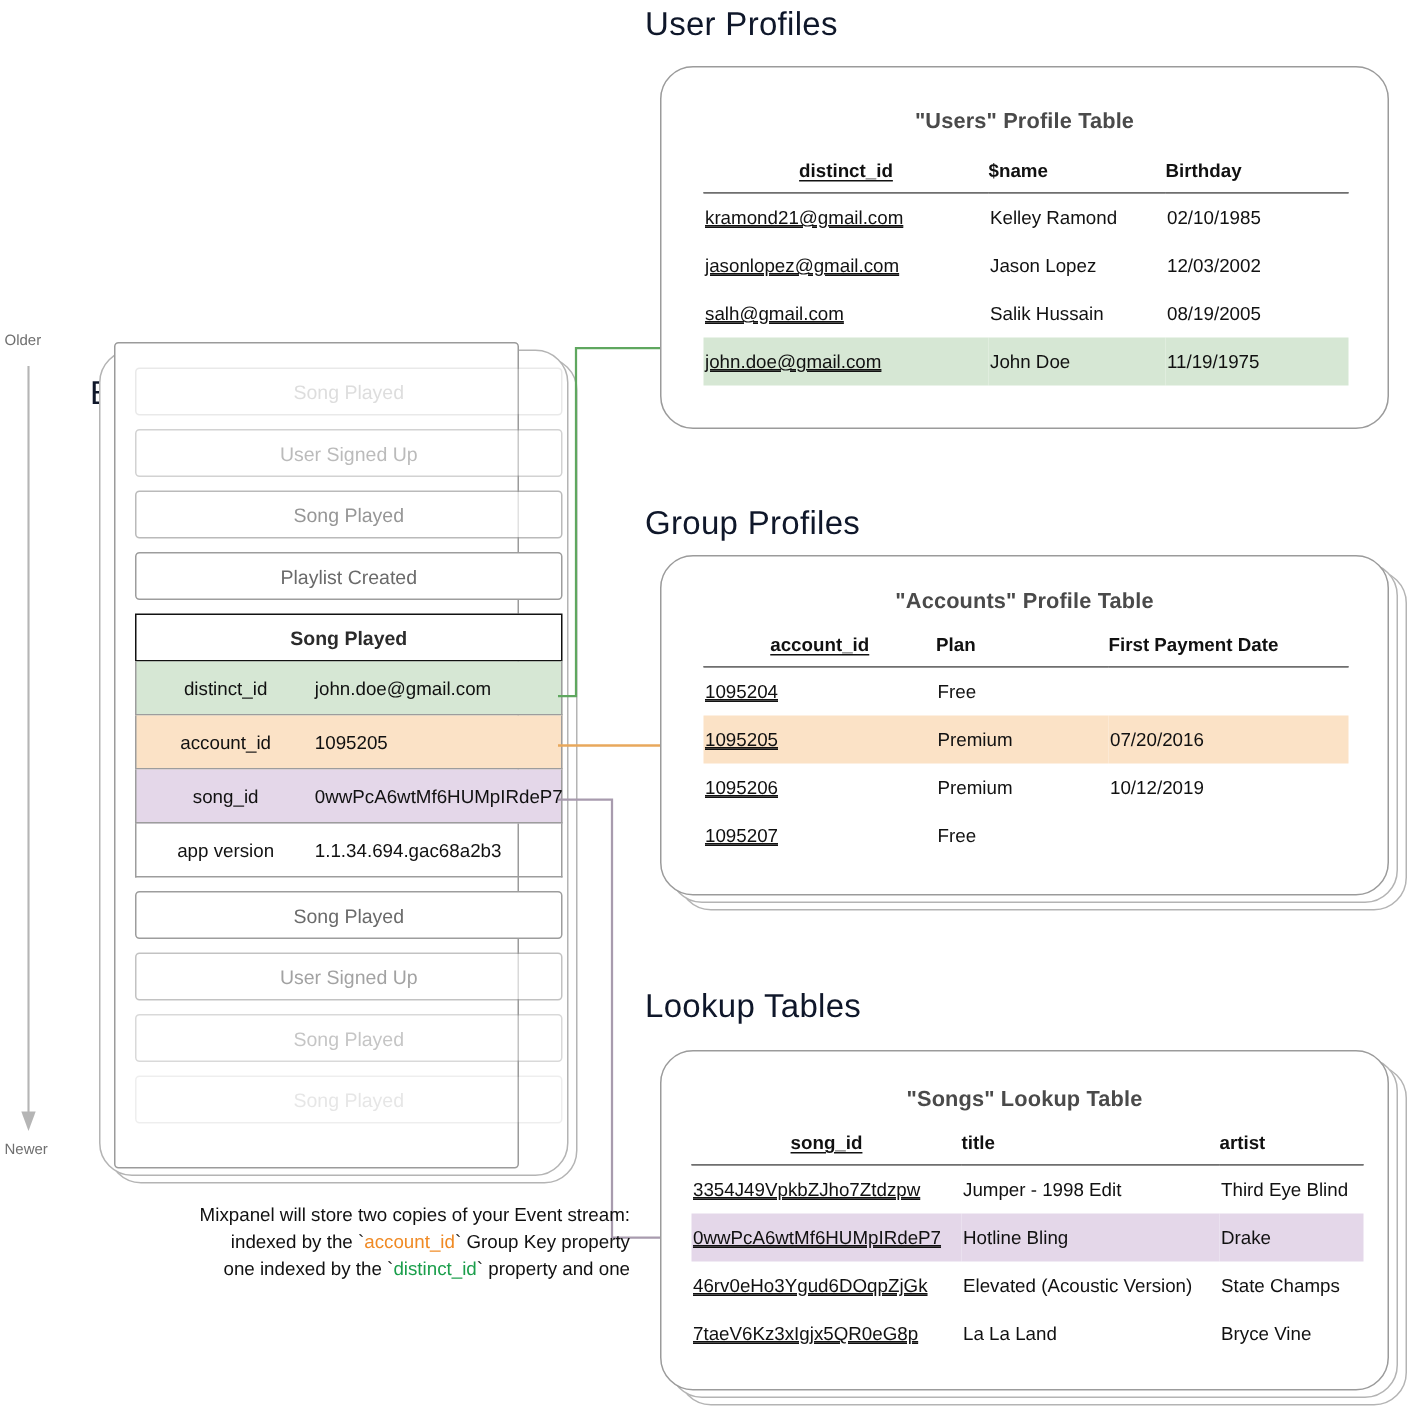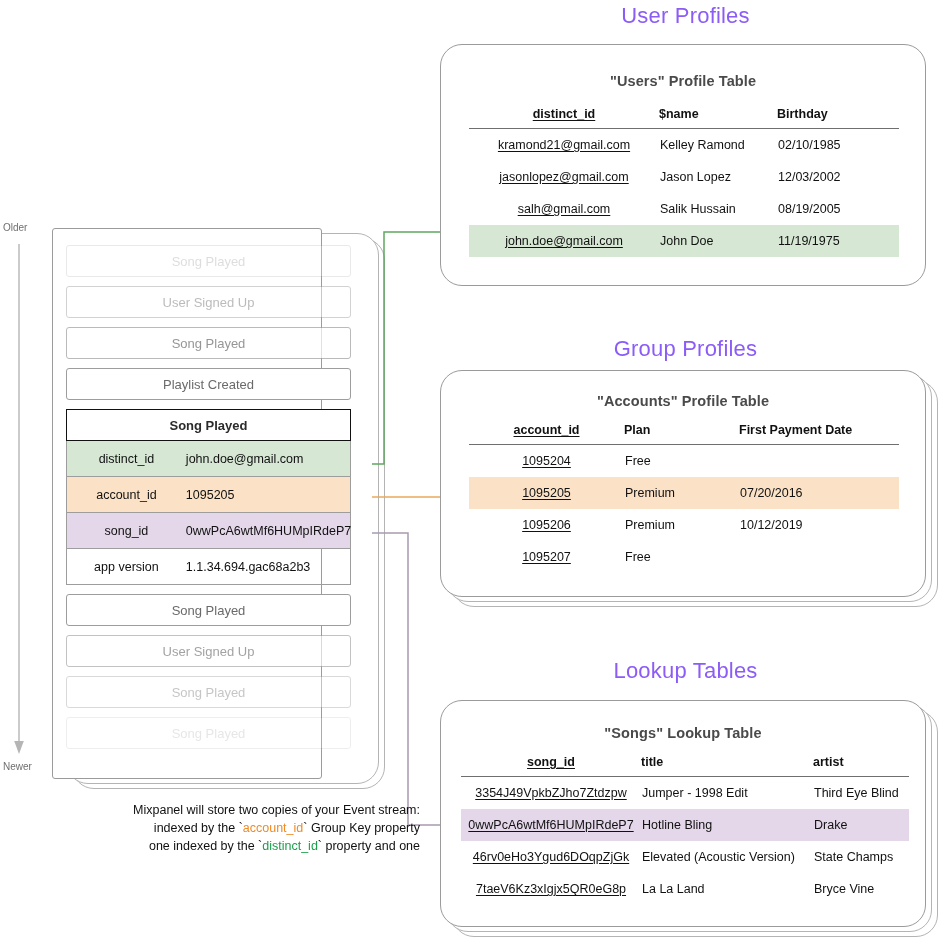--- a/index.html
+++ b/index.html
@@ -5,21 +5,21 @@
   html,body{margin:0;padding:0;background:#ffffff;}
   body{
     width:941px;height:951px;position:relative;overflow:hidden;
     font-family:"Liberation Sans","DejaVu Sans",sans-serif;
     color:#222;
   }
   .abs{position:absolute;}
 
   
   .section-title{
-    font-size:22px;color:#8b5cf6;text-align:center;
+    font-size:22px;color:#0f172a;
     font-weight:400;letter-spacing:.2px;white-space:nowrap;
   }
 
   
   .card{
     background:#ffffff;border:1.6px solid #9b9b9b;border-radius:22px;
     box-sizing:border-box;
   }
   .card-ghost{
     background:#ffffff;border:1.4px solid #b4b4b4;border-radius:22px;
@@ -35,21 +35,21 @@
   table.ptbl th{
     font-size:12.5px;font-weight:bold;color:#111;padding:0 0 7px 0;
     border-bottom:1.3px solid #6f6f6f;white-space:nowrap;
   }
   table.ptbl th.key{text-align:center;}
   table.ptbl th.plain{text-align:left;}
   table.ptbl td{
     font-size:12.5px;color:#111;height:30px;white-space:nowrap;
     vertical-align:middle;
   }
-  table.ptbl td.key{text-align:center;}
+  table.ptbl td.key{text-align:left;text-decoration:underline;}
   table.ptbl td.plain{text-align:left;}
   table.ptbl td.key span.u{
     text-decoration:underline;text-underline-offset:2px;
   }
   tr.hl-green  td{background:#d6e7d4;}
   tr.hl-orange td{background:#fbe2c6;}
   tr.hl-purple td{background:#e4d7e9;}
   tr.hl-green  td:first-child{border-top-left-radius:0;}
 
   
@@ -97,21 +97,21 @@
 <div class="abs axis-label" style="left:3px;top:222px;">Older</div>
 <div class="abs axis-label" style="left:3px;top:761px;">Newer</div>
 <svg class="abs" style="left:10px;top:244px;" width="30" height="512">
   <line x1="9" y1="0" x2="9" y2="498" stroke="#b5b5b5" stroke-width="1.4"></line>
   <path d="M9 510 L4.2 497 L13.8 497 Z" fill="#b5b5b5"></path>
 </svg>
 
 <div class="abs card-ghost" style="left:72px;top:238px;width:313px;height:551px;"></div>
 <div class="abs card-ghost" style="left:66px;top:233px;width:313px;height:551px;"></div>
 
-<div class="abs" id="event-stream-card" style="left:52px;top:228px;width:270px;height:551px;background:#fff;border:1.8px solid #9b9b9b;box-sizing:border-box;border-radius:3px;padding-left:29px;">
+<div class="abs" id="event-stream-card" style="left:76px;top:228px;width:270px;height:551px;background:#fff;border:1.8px solid #9b9b9b;box-sizing:border-box;border-radius:3px;padding-left:29px;">
   <div id="ev-list" style="position:absolute;left:13px;top:16px;width:285px;">
       <div class="ev-item" style="height: 32px; margin-bottom: 9px; opacity: 0.22;">
         <span>Song Played</span>
       </div>
       <div class="ev-item" style="height: 32px; margin-bottom: 9px; opacity: 0.45;">
         <span>User Signed Up</span>
       </div>
       <div class="ev-item" style="height: 32px; margin-bottom: 9px; opacity: 0.7;">
         <span>Song Played</span>
       </div>

